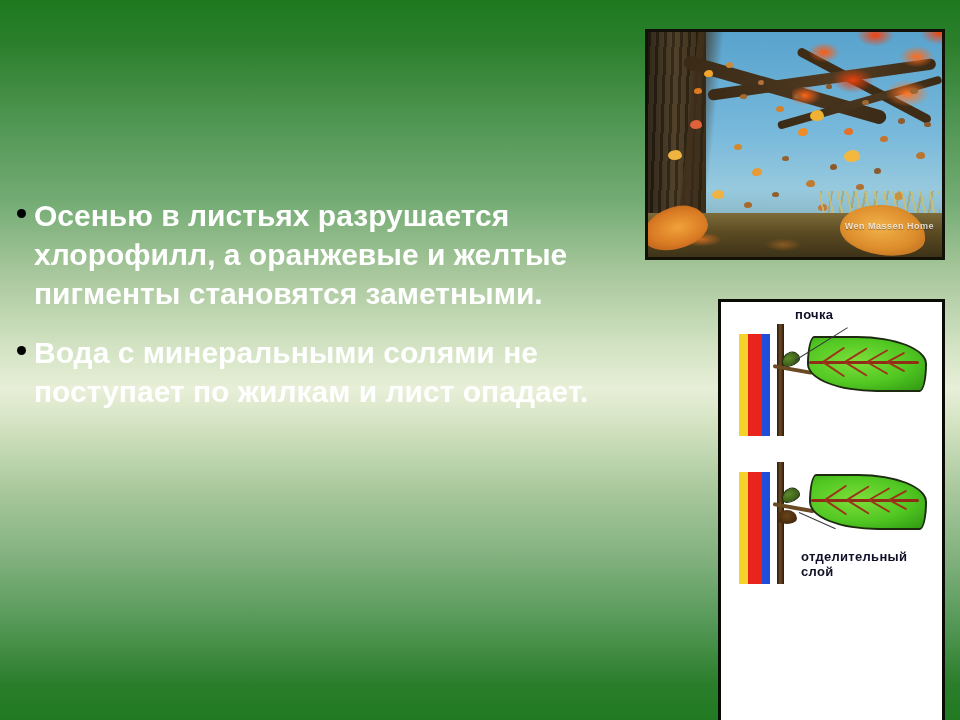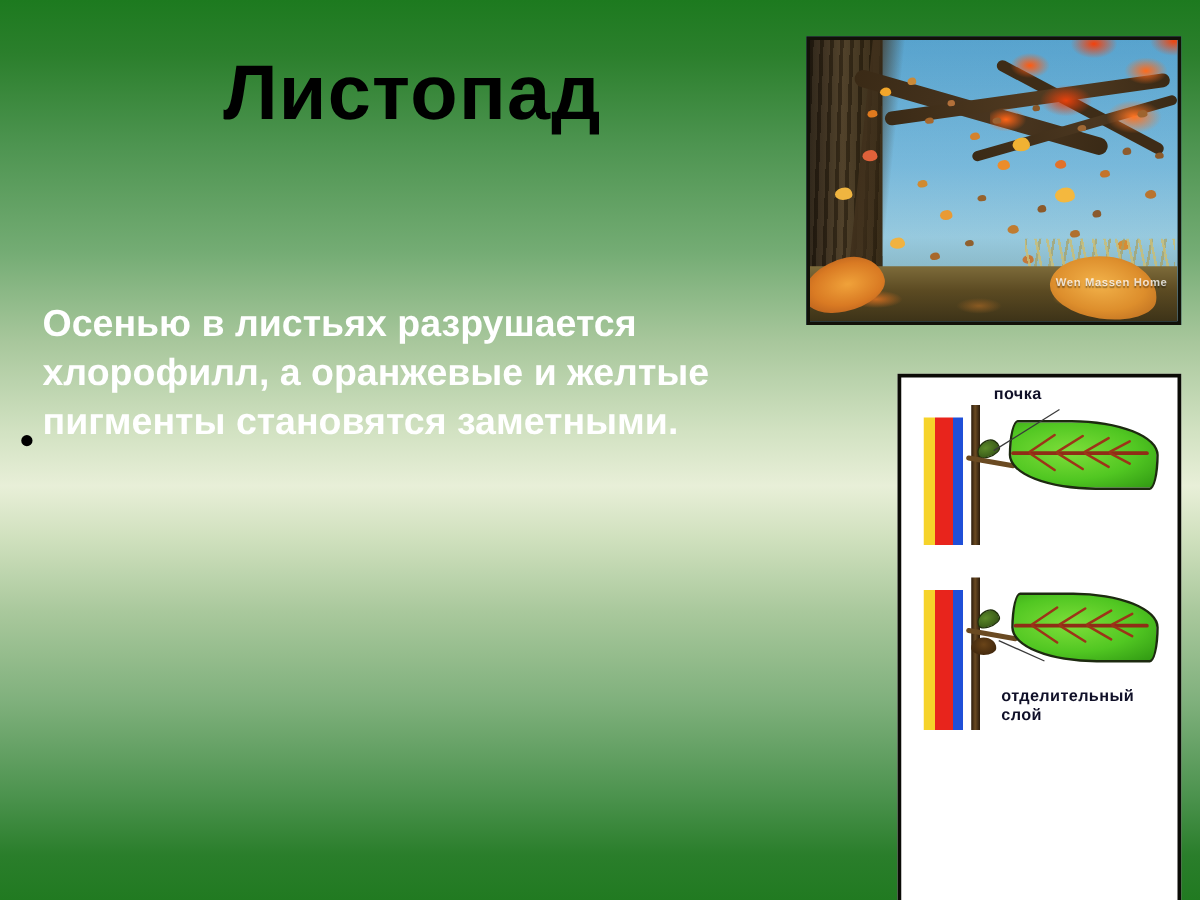--- a/index.html
+++ b/index.html
@@ -51,23 +51,22 @@
   
   #bullets {
     position: absolute;
     left: 8px;
     top: 196px;
     width: 660px;
   }
   .bullet-item {
     position: relative;
     display: flex;
-    align-items: flex-end;
+    align-items: flex-start;
     margin-bottom: 20px;
-    margin-top: 44px;
   }
   .bullet-dot {
     flex: 0 0 auto;
     width: 26px;
     padding-top: 13px;
     text-align: center;
     font-size: 26px;
     line-height: 0;
     color: #000000;
   }
@@ -311,30 +310,33 @@
     letter-spacing: 0.5px;
     text-shadow: 0 1px 1px rgba(0,0,0,0.4);
     margin-top: 20px;
   }
 </style>
 </head>
 <body>
 
 <div id="slide">
 
-  <div id="title">Листопад</div>
 
   <div id="bullets">
 
     <div class="bullet-item">
       <span class="bullet-dot"></span>
       <span class="bullet-text">Осенью в листьях разрушается хлорофилл, а оранжевые и желтые пигменты становятся заметными.</span>
     </div>
 
 
+    <div class="bullet-item">
+      <span class="bullet-dot"></span>
+      <span class="bullet-text">Вода с минеральными солями не поступает по жилкам и лист опадает.</span>
+    </div>
 
   </div>
 
   <div id="photo-frame">
     <div id="photo">
       <div class="trunk"></div>
       <div class="branch1"></div>
       <div class="branch4"></div>
       <div class="branch2"></div>
       <div class="branch3"></div>

